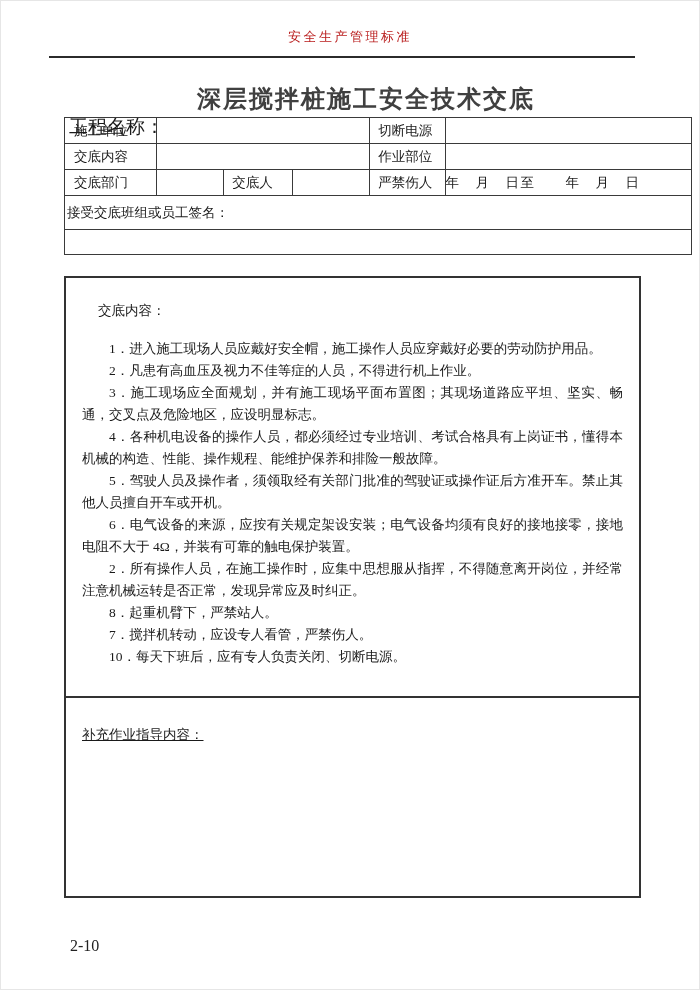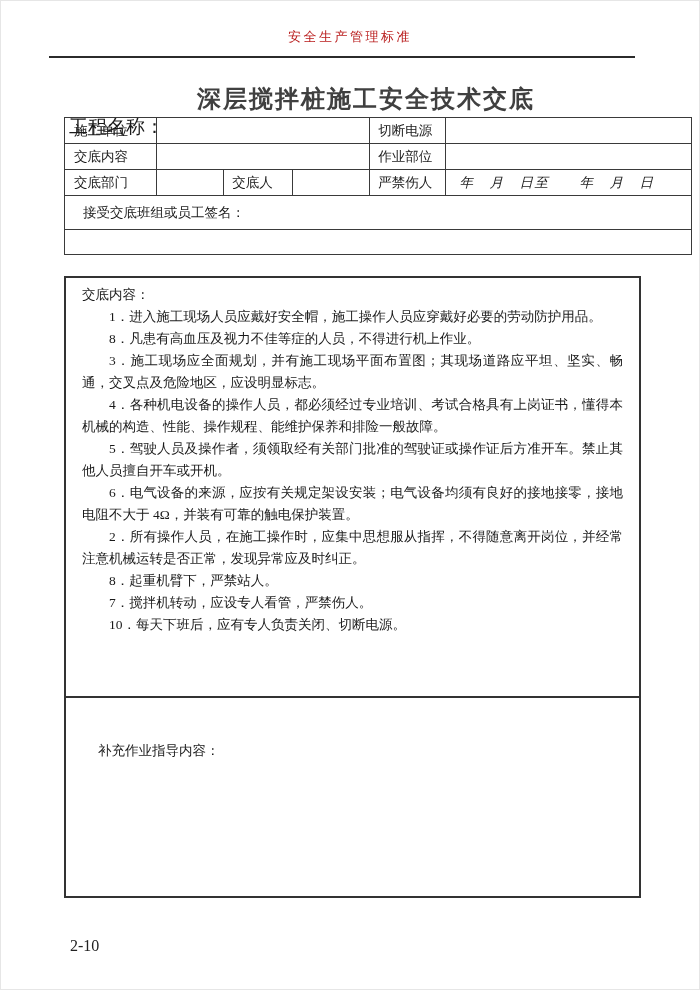--- a/index.html
+++ b/index.html
@@ -72,30 +72,28 @@
   }
   table.info-table td.lbl {
     padding-left: 9px;
     text-align: left;
   }
   table.info-table td.mid-lbl {
     padding-left: 8px;
   }
   table.info-table tr.sig-row td {
     height: 33px;
-    padding-left: 18px;
+    padding-left: 2px;
   }
   table.info-table tr.blank-row td {
     height: 24px;
     border-top: 1px solid #a8a8a8;
   }
   table.info-table td.dates {
-    padding-left: 14px;
     letter-spacing: 1.5px;
-    font-style: italic;
   }
   table.content-table {
     position: absolute;
     top: 275px;
     left: 63px;
     width: 577px;
     border-collapse: collapse;
     table-layout: fixed;
     font-size: 13.5px;
     border: 2px solid #333;
@@ -108,33 +106,34 @@
     height: 412px;
     padding: 6px 16px 0 16px;
   }
   td.supplement-cell {
     height: 172px;
     padding: 26px 16px 0 16px;
     border-top: 1px solid #909090 !important;
   }
   .content-heading {
     line-height: 22px;
-    margin: 0;
+    margin: 16px;
     font-family: Liberation Serif, serif;
   }
   .content-cell p.item {
     margin: 0;
     line-height: 22px;
     text-indent: 2em;
     text-align: justify;
     font-family: Liberation Serif, serif;
   }
   .supplement-heading {
     line-height: 22px;
-    margin: 16px;
+    margin: 0;
+    text-decoration: underline;
   }
   .page-number {
     position: absolute;
     top: 936px;
     left: 69px;
     font-size: 16px;
     color: #222;
   }
 </style>
 </head>
@@ -190,21 +189,21 @@
       </tr>
     </tbody>
   </table>
 
   <table class="content-table">
     <tbody>
       <tr>
         <td class="content-cell">
           <p class="content-heading">交底内容：</p>
           <p class="item">1．进入施工现场人员应戴好安全帽，施工操作人员应穿戴好必要的劳动防护用品。</p>
-          <p class="item">8．凡患有高血压及视力不佳等症的人员，不得进行机上作业。</p>
+          <p class="item">2．凡患有高血压及视力不佳等症的人员，不得进行机上作业。</p>
           <p class="item">3．施工现场应全面规划，并有施工现场平面布置图；其现场道路应平坦、坚实、畅通，交叉点及危险地区，应设明显标志。</p>
           <p class="item">4．各种机电设备的操作人员，都必须经过专业培训、考试合格具有上岗证书，懂得本机械的构造、性能、操作规程、能维护保养和排险一般故障。</p>
           <p class="item">5．驾驶人员及操作者，须领取经有关部门批准的驾驶证或操作证后方准开车。禁止其他人员擅自开车或开机。</p>
           <p class="item">6．电气设备的来源，应按有关规定架设安装；电气设备均须有良好的接地接零，接地电阻不大于 4Ω，并装有可靠的触电保护装置。</p>
           <p class="item">2．所有操作人员，在施工操作时，应集中思想服从指挥，不得随意离开岗位，并经常注意机械运转是否正常，发现异常应及时纠正。</p>
           <p class="item">8．起重机臂下，严禁站人。</p>
           <p class="item">7．搅拌机转动，应设专人看管，严禁伤人。</p>
           <p class="item">10．每天下班后，应有专人负责关闭、切断电源。</p>
         </td>
       </tr>

